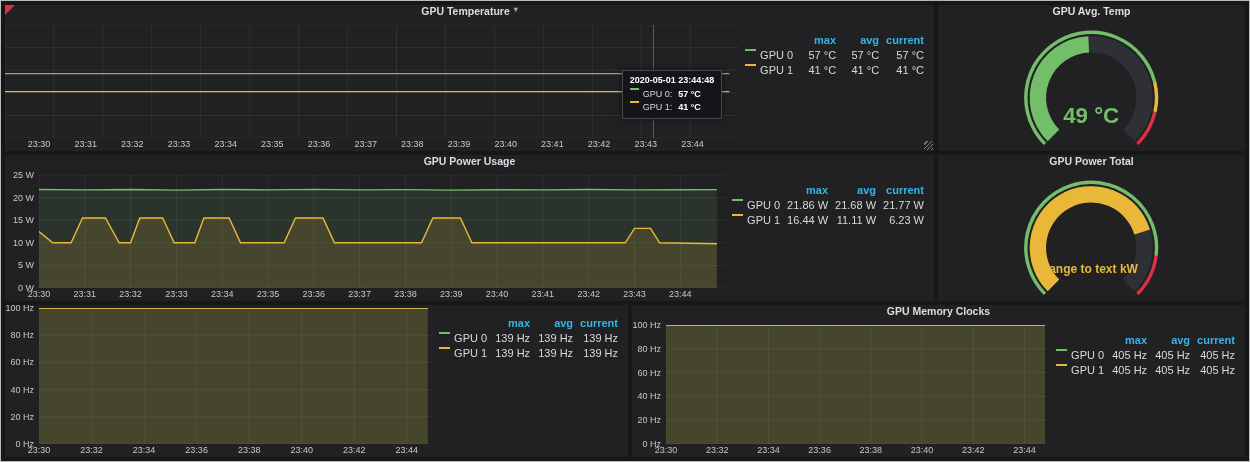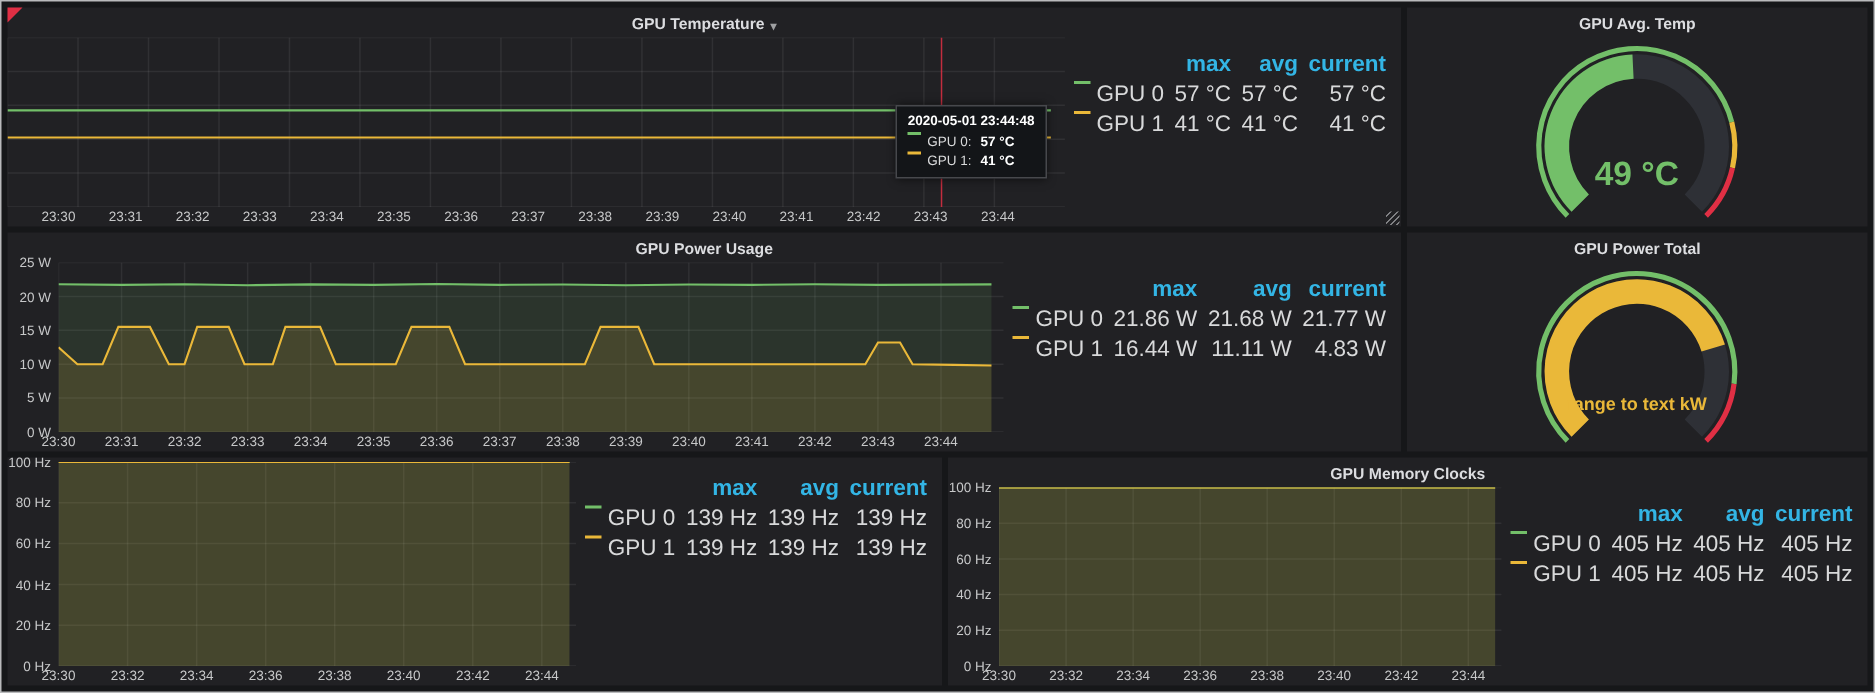--- a/index.html
+++ b/index.html
@@ -9,21 +9,21 @@
     width:1250px;height:462px;border:1px solid #b9babc;background:#161719;
     padding:4px;display:flex;flex-direction:column;gap:4px;overflow:hidden;
     color:#d8d9da;
   }
   .row{display:flex;gap:4px;}
   .row-top{height:146px;} .row-mid{height:146px;} .row-bot{flex:1;}
   .panel{position:relative;background:#212124;display:flex;flex-direction:column;min-width:0;}
   .panel.wide{flex:0 0 929px;}
   .panel.halfL{flex:0 0 623px;}
   .panel.fill{flex:1;}
-  .panel-title{height:17px;flex:0 0 17px;display:flex;align-items:flex-end;justify-content:center;
+  .panel-title{height:17px;flex:0 0 17px;display:flex;align-items:flex-start;justify-content:center;
     font-size:10.5px;font-weight:bold;color:#dcdde0;cursor:pointer;}
   .caret{margin-left:4px;font-size:8px;color:#9fa0a2;}
   .panel-body{flex:1;display:flex;min-height:0;position:relative;}
   .corner-error{position:absolute;top:0;left:0;width:0;height:0;
     border-top:10px solid #e02f44;border-right:10px solid transparent;z-index:3;}
   .resize-handle{position:absolute;right:1px;bottom:1px;width:9px;height:9px;z-index:3;cursor:nwse-resize;
     background:repeating-linear-gradient(135deg,transparent 0 2px,#808184 2px 3px);}
   
   .chart-mount{flex:1;display:flex;min-width:0;}
   .ts-body{flex:1;display:flex;flex-direction:column;min-width:0;padding-top:3px;}
@@ -31,21 +31,21 @@
   .y-axis{width:34px;position:relative;font-size:9px;color:#c7c8c9;}
   .ytick{position:absolute;right:5px;transform:translateY(-50%);white-space:nowrap;}
   .plot{flex:1;position:relative;min-width:0;}
   .plot svg{position:absolute;inset:0;width:100%;height:100%;display:block;}
   .grid{stroke:rgba(255,255,255,0.07);stroke-width:1;vector-effect:non-scaling-stroke;}
   .series{stroke-width:1.4;vector-effect:non-scaling-stroke;}
   .cursor{stroke-width:1;vector-effect:non-scaling-stroke;opacity:.85;}
   .x-axis{height:13px;flex:0 0 13px;position:relative;margin-left:34px;font-size:9px;color:#c7c8c9;}
   .xtick{position:absolute;top:1px;transform:translateX(-50%);white-space:nowrap;}
   
-  .legend{flex:0 0 auto;padding:12px 10px 0 6px;font-size:15px;}
+  .legend{flex:0 0 auto;padding:12px 10px 0 6px;font-size:11px;}
   .legend-grid{display:grid;grid-template-columns:max-content repeat(3,minmax(36px,max-content));
     column-gap:7px;row-gap:3px;align-items:center;}
   .lg-head{color:#33B5E5;font-weight:bold;justify-self:end;}
   .lg-name{display:flex;align-items:flex-start;gap:4px;color:#d8d9da;cursor:pointer;white-space:nowrap;}
   .swatch{display:inline-block;width:11px;height:2px;}
   .lg-val{justify-self:end;color:#d8d9da;white-space:nowrap;}
   
   .g-tooltip{position:absolute;left:84%;top:40%;background:#131518;border:1px solid #47484c;
     padding:4px 7px;font-size:9px;z-index:5;white-space:nowrap;box-shadow:0 0 6px rgba(0,0,0,.6);}
   .tt-time{font-weight:bold;color:#fff;margin-bottom:3px;}
@@ -242,21 +242,21 @@
                 <div class="lg-head">max</div>
                 <div class="lg-head">avg</div>
                 <div class="lg-head">current</div>
                 <div class="lg-name"><span class="swatch" style="background: rgb(115, 191, 105);"></span>GPU 0</div>
                 <div class="lg-val">21.86 W</div>
                 <div class="lg-val">21.68 W</div>
                 <div class="lg-val">21.77 W</div>
                 <div class="lg-name"><span class="swatch" style="background: rgb(234, 184, 57);"></span>GPU 1</div>
                 <div class="lg-val">16.44 W</div>
                 <div class="lg-val">11.11 W</div>
-                <div class="lg-val">4.83 W</div>
+                <div class="lg-val">6.23 W</div>
               </div>
             </div>
           </div>
       </div>
     </div>
     <div class="panel fill">
       <div class="panel-title">
         <span>GPU Power Total</span>
       </div>
       <div class="panel-body">

